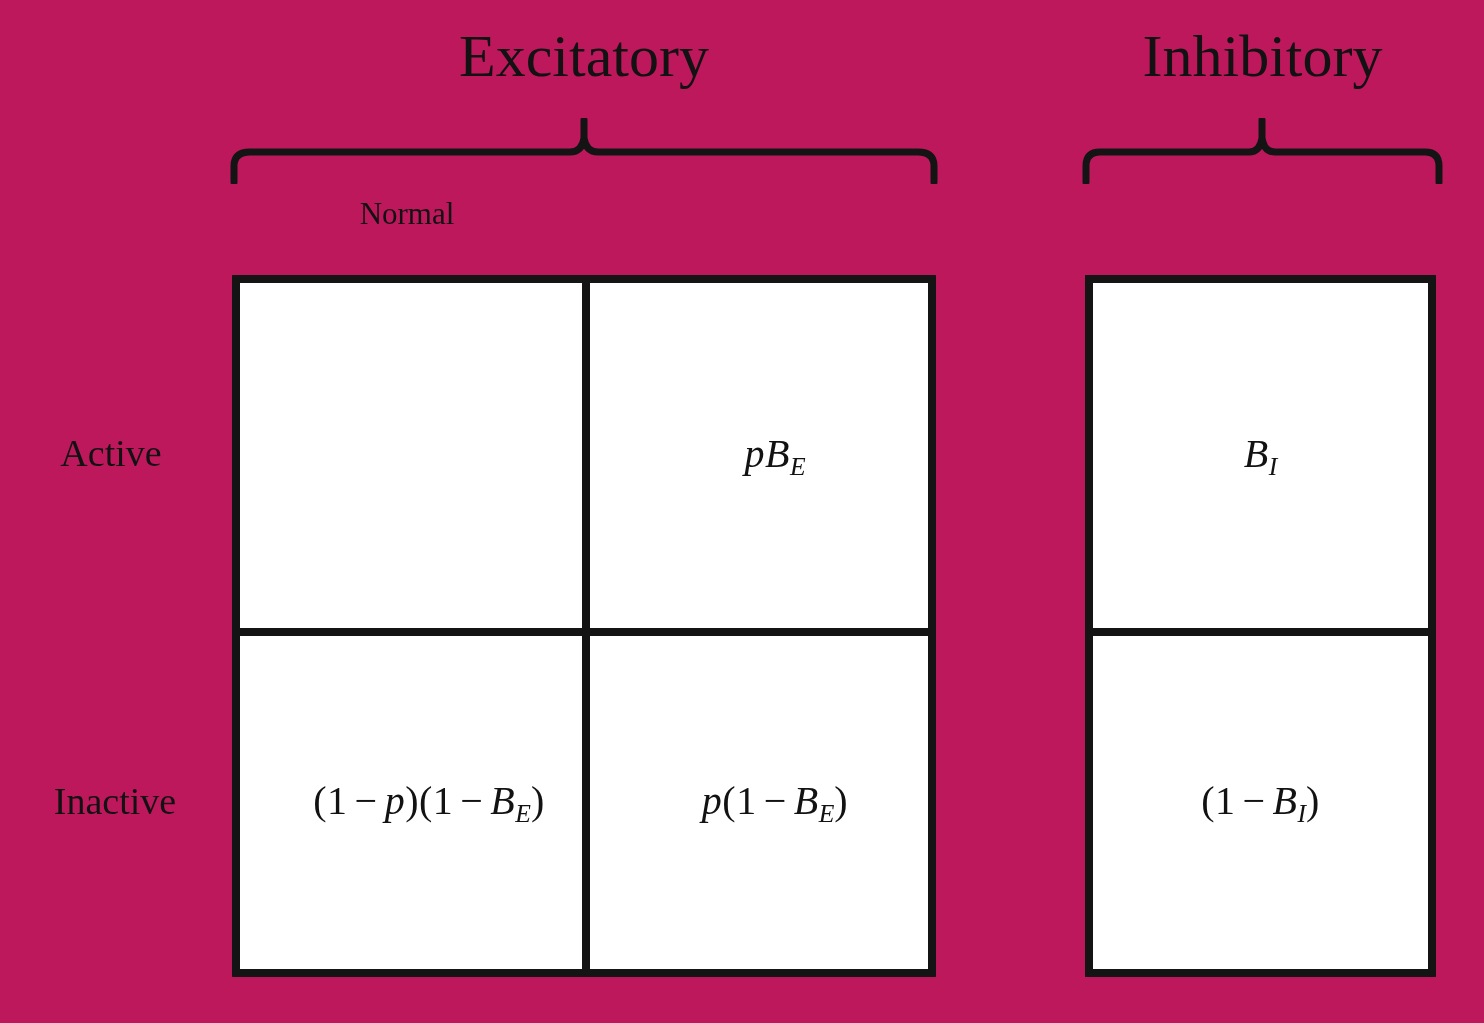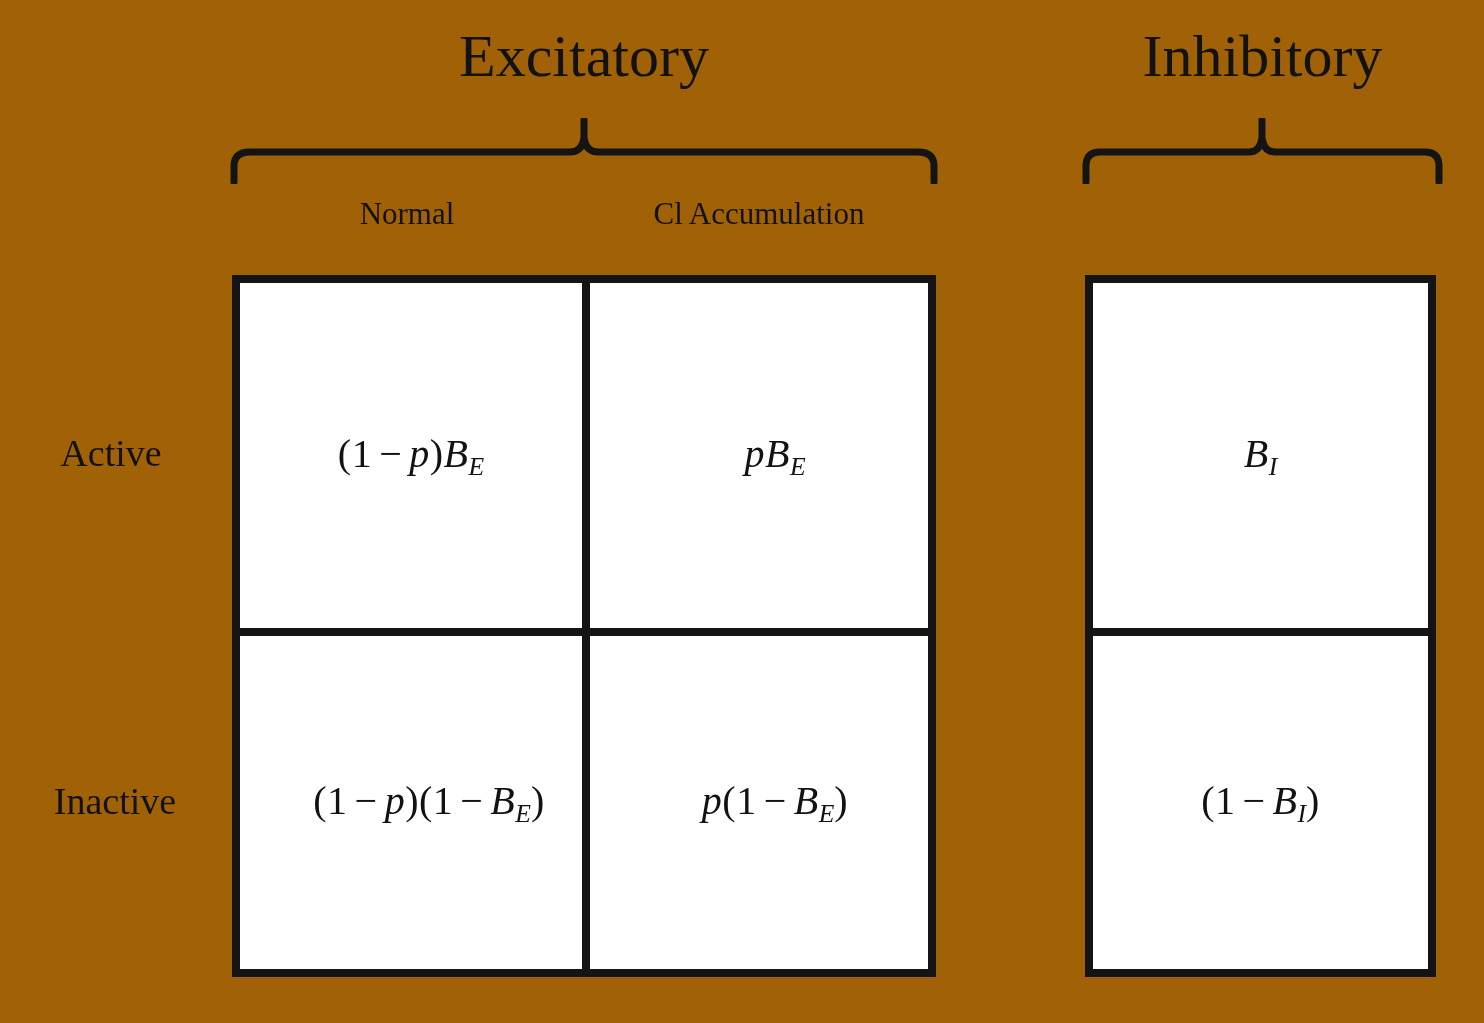--- a/index.html
+++ b/index.html
@@ -4,21 +4,21 @@
 <style>
   html, body {
     margin: 0;
     padding: 0;
     background: #ffffff;
   }
   #canvas {
     position: relative;
     width: 1484px;
     height: 1023px;
-    background: #a16207;
+    background: #be185d;
     font-family: "Liberation Serif", "DejaVu Serif", serif;
     color: #121212;
     overflow: hidden;
   }
 
   
   .group-title {
     position: absolute;
     text-align: center;
     font-size: 60px;
@@ -159,34 +159,30 @@
                L 183 20
                Q 185 34 196 34
                L 346 34
                Q 360 34 360 48
                L 360 64" fill="none" stroke="#141414" stroke-width="7" stroke-linecap="round" stroke-linejoin="round"></path>
     </svg>
   </div>
 
   <div class="col-header" id="col-header-normal">Normal</div>
 
-  <div class="col-header" id="col-header-cl">Cl Accumulation</div>
 
   <div class="row-label" id="row-label-active">Active</div>
 
   <div class="row-label" id="row-label-inactive">Inactive</div>
 
   <div class="grid" id="table-excitatory">
 
     <div class="rule-v" id="rule-e-vertical"></div>
     <div class="rule-h" id="rule-e-horizontal"></div>
 
-    <div class="cell" id="cell-e-active-normal">
-      <span class="math"><span class="up">(</span><span class="up">1</span><span class="op">−</span><span>p</span><span class="up">)</span><span>B</span><sub>E</sub></span>
-    </div>
 
     <div class="cell" id="cell-e-active-cl">
       <span class="math"><span>p</span><span>B</span><sub>E</sub></span>
     </div>
 
     <div class="cell" id="cell-e-inactive-normal">
       <span class="math"><span class="up">(</span><span class="up">1</span><span class="op">−</span><span>p</span><span class="up">)</span><span class="up">(</span><span class="up">1</span><span class="op">−</span><span>B</span><sub>E</sub><span class="up">)</span></span>
     </div>
 
     <div class="cell" id="cell-e-inactive-cl">

